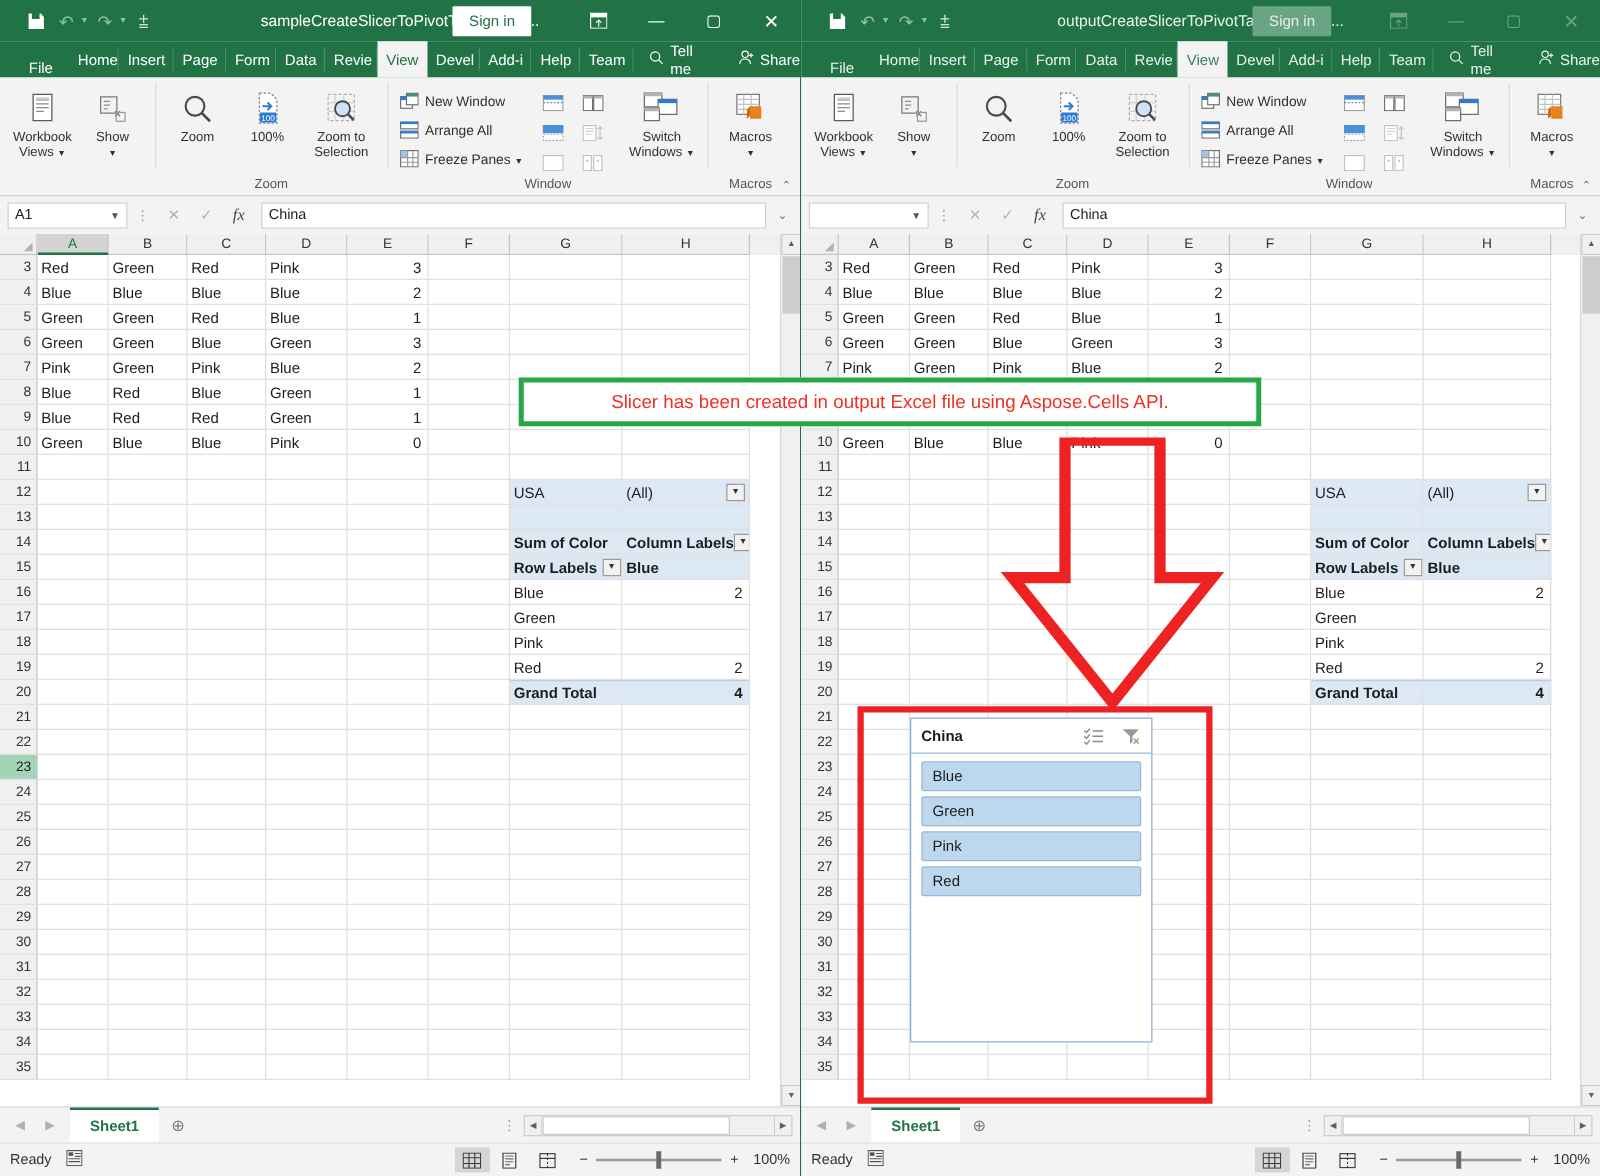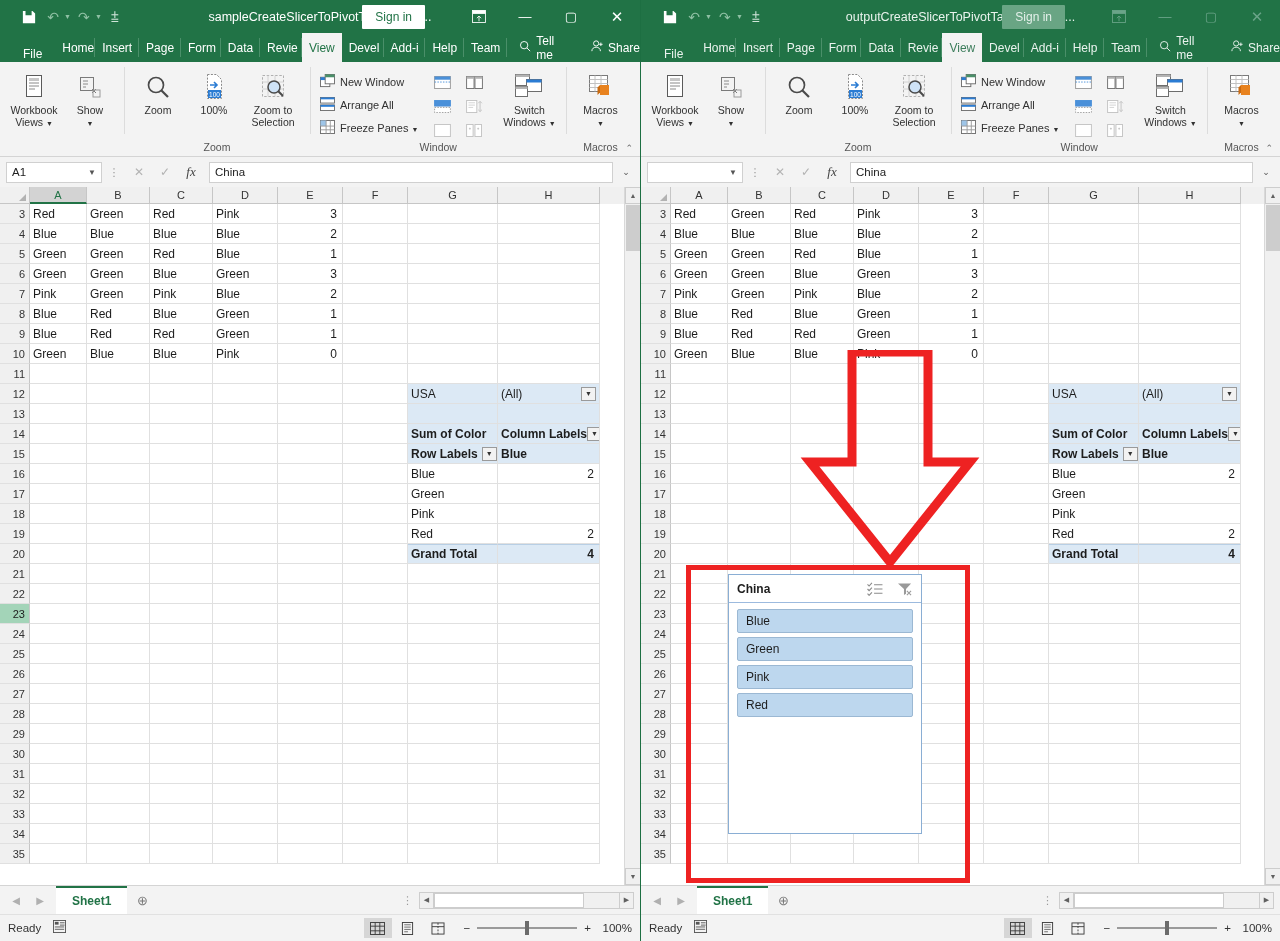--- a/index.html
+++ b/index.html
@@ -1711,20 +1711,23 @@
             <span class="ztrack"></span>
               <span class="zthumb"></span>
           </span>
           <span>+</span>
           <span class="zpct">100%</span>
         </span>
       </span>
     </div>
   </div>
 
+  <div class="annot-box">
+    <span class="annot-text">Slicer has been created in output Excel file using Aspose.Cells API.</span>
+  </div>
 
   <svg class="arrow-svg" width="180" height="225" viewBox="0 0 180 225">
     <path d="M52 2 L52 112 L10 112 L90 212 L170 112 L128 112 L128 2 Z" fill="none" stroke="#ee2222" stroke-width="9" stroke-linejoin="miter"></path>
   </svg>
 
   <div class="redbox"></div>
 
 </div>
 
 </body></html>

